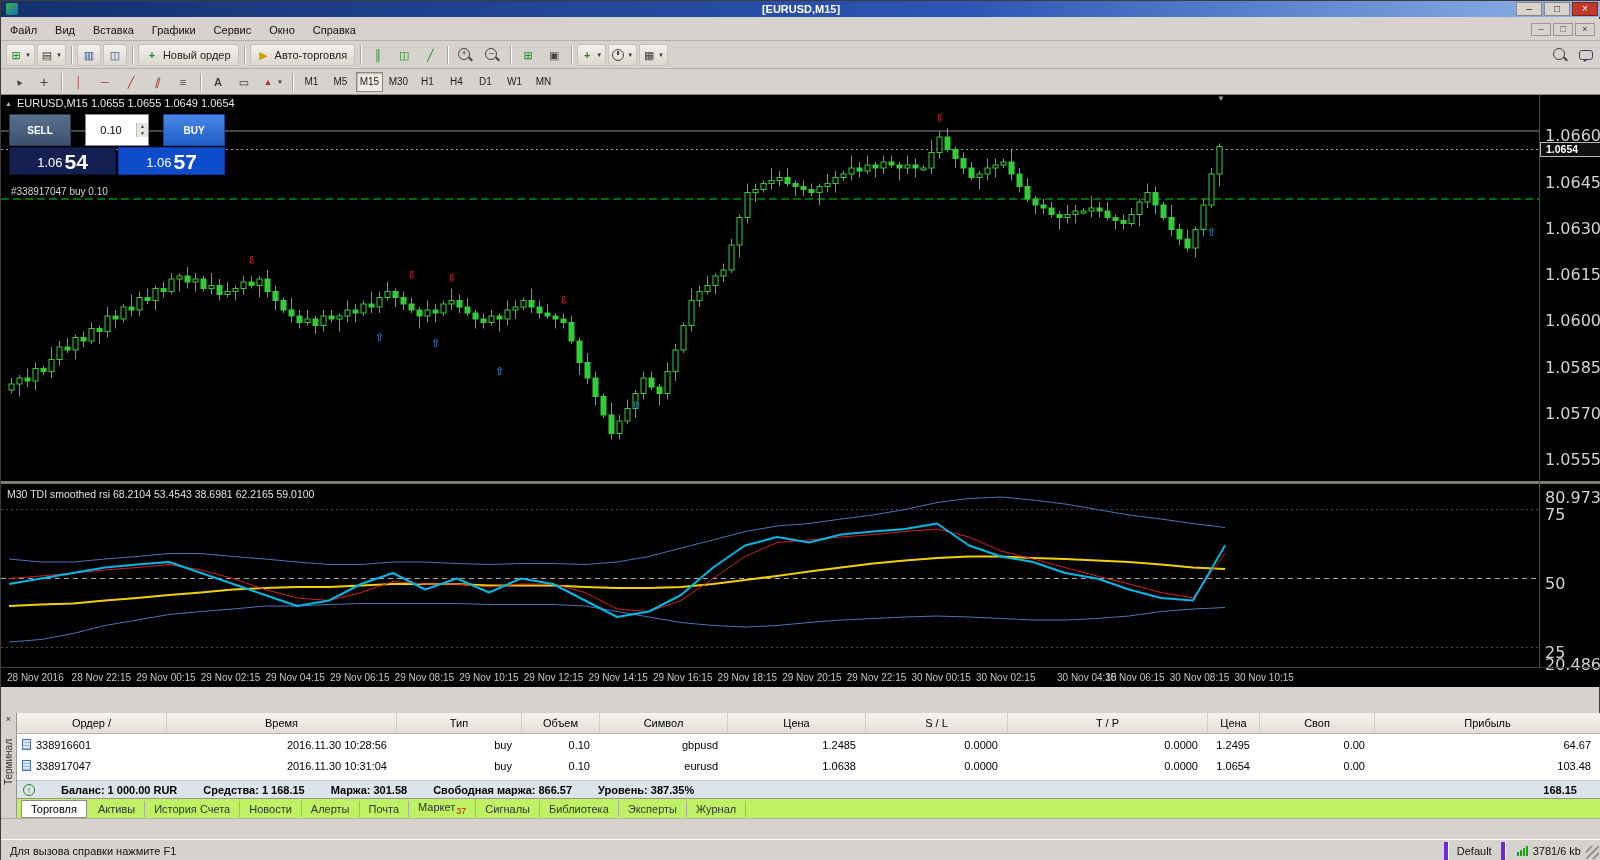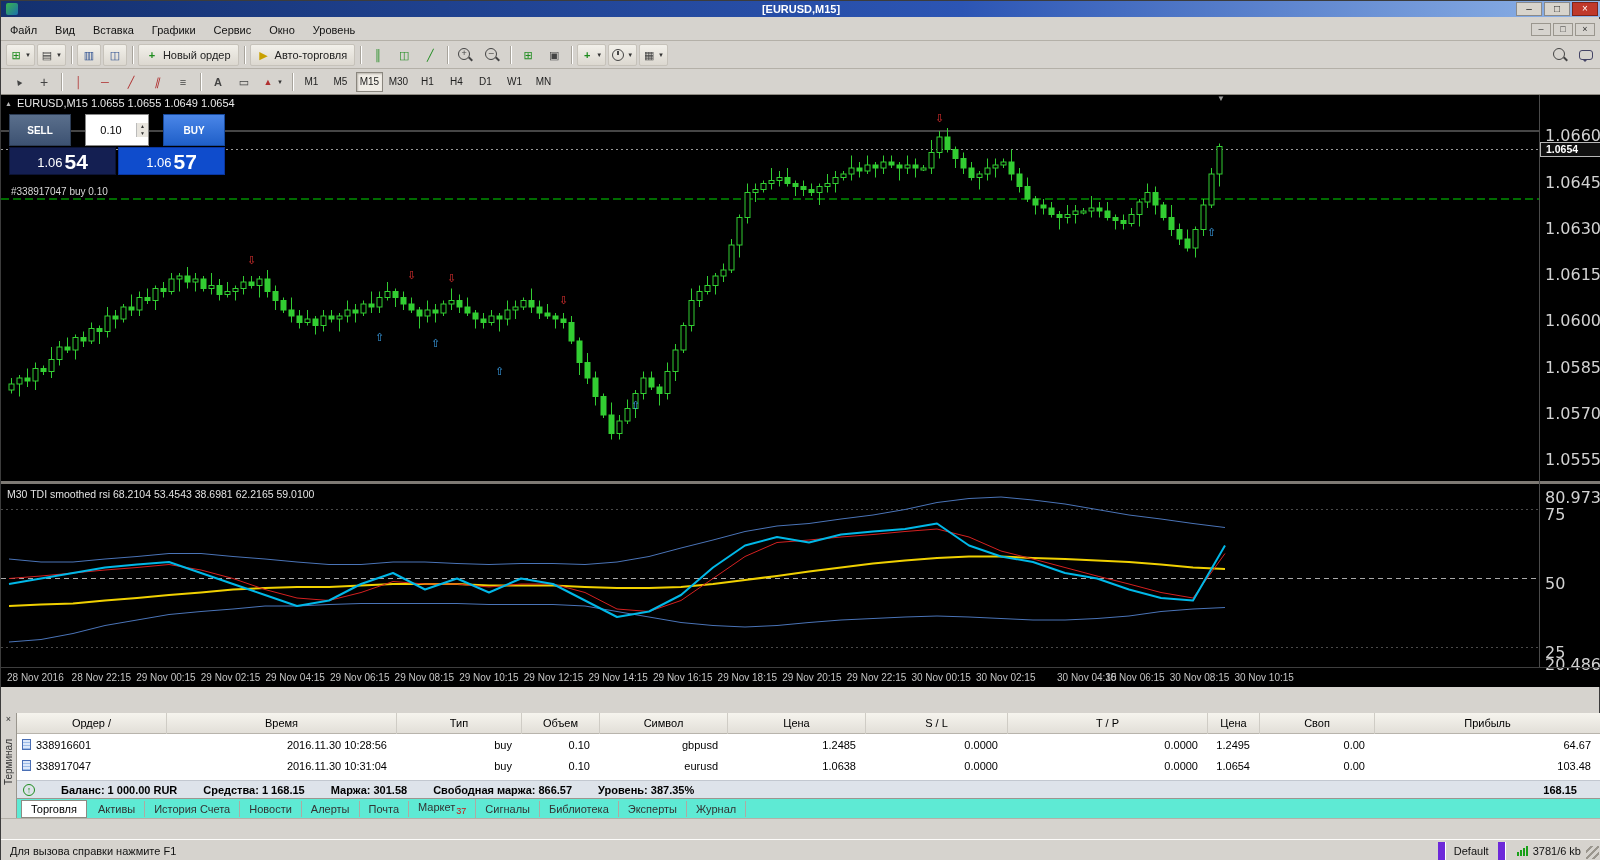--- a/index.html
+++ b/index.html
@@ -98,30 +98,30 @@
 .thead div{text-align:center;border-right:1px solid #cfccc5;height:21px;line-height:21px;color:#000;overflow:hidden}
 .thead div:first-child{text-align:center;}
 .trow{height:21px;align-items:center;color:#000}
 .trow div{text-align:right;padding-right:10px;overflow:hidden;white-space:nowrap}
 .trow div:first-child{text-align:left;padding-left:5px;display:flex;align-items:center;gap:5px}
 .doc-ic{width:9px;height:11px;border:1px solid #4a6fb5;background:repeating-linear-gradient(#dce8fa 0 2px,#9cbce8 2px 3px);flex:none}
 .tspacer{height:4px}
 .balrow{height:18px;background:#dde3ea;border-top:1px solid #c2c8d0;display:flex;align-items:center;font-weight:bold;gap:26px;padding-left:6px;color:#000}
 .bal-ic{width:12px;height:12px;border:1px solid #1e8c1e;border-radius:50%;color:#1e8c1e;font-size:9px;line-height:11px;text-align:center;font-weight:bold;flex:none}
 .bal-profit{margin-left:auto;padding-right:24px}
-.ttabs{height:20px;background:#5eead4;border-top:1px solid #9a968e;display:flex;align-items:center;padding-left:4px}
+.ttabs{height:20px;background:#bef264;border-top:1px solid #9a968e;display:flex;align-items:center;padding-left:4px}
 .ttab{padding:2px 9px;color:#333;border-right:1px solid #aeaaa2;position:relative;white-space:nowrap}
 .ttab.active{background:#fff;border:1px solid #8e8a82;color:#000;margin-right:2px}
 .badge{color:#cc1111;font-size:9px;vertical-align:sub;margin-left:1px}
 
 .filler{position:absolute;left:0;top:817px;width:1600px;height:21px;background:#d6d3ce;border-top:1px solid #b4b0a8}
 
 
 .statusbar{position:absolute;left:0;top:838px;width:1600px;height:22px;background:#d6d3ce;border-top:1px solid #fdfcfa;display:flex;align-items:center;color:#111}
-.sseg{padding:3px 9px;border-right:7px solid #6d28d9;box-shadow:1px 0 0 #fff;white-space:nowrap}
+.sseg{padding:3px 9px;border-right:4px solid #6d28d9;box-shadow:1px 0 0 #fff;white-space:nowrap}
 .sseg.help{flex:1}
 .traffic{display:flex;align-items:flex-end;gap:1px;margin:0 5px 0 12px}
 .traffic i{display:block;width:2px;background:#18a018}
 .grip{position:absolute;right:2px;bottom:2px;width:13px;height:13px;background:repeating-linear-gradient(135deg,transparent 0 3px,#9a968e 3px 5px)}
 </style>
 </head>
 <body>
 
 <div id="app">
 
@@ -136,21 +136,21 @@
   </div>
 
   <div class="menubar">
     <div id="menu-items">
         <span class="menu-item">Файл</span>
         <span class="menu-item">Вид</span>
         <span class="menu-item">Вставка</span>
         <span class="menu-item">Графики</span>
         <span class="menu-item">Сервис</span>
         <span class="menu-item">Окно</span>
-        <span class="menu-item">Уровень</span>
+        <span class="menu-item">Справка</span>
       </div>
     <div class="child-controls">
       <div class="child-btn">–</div>
       <div class="child-btn">□</div>
       <div class="child-btn">×</div>
     </div>
   </div>
 
   <div class="toolbar tb1">
     <div class="tbtn dd">

